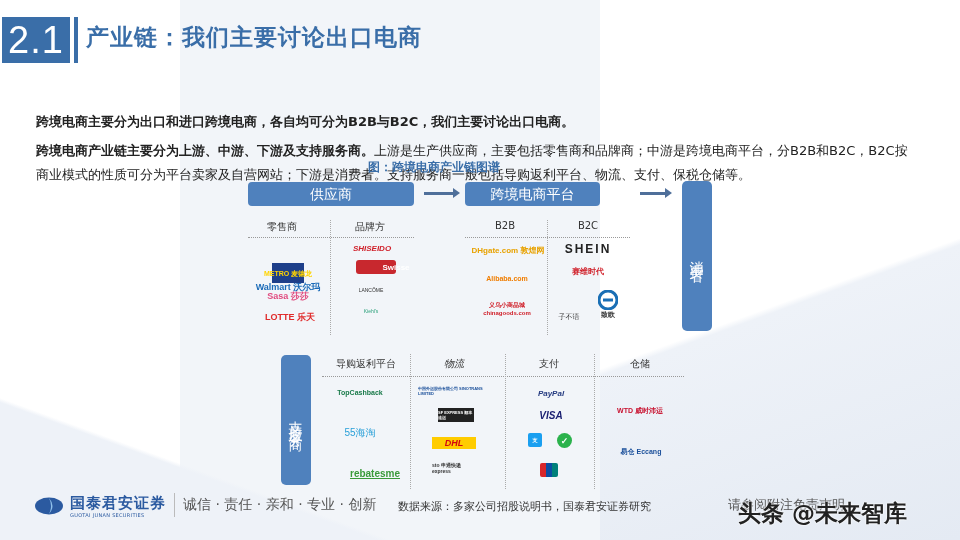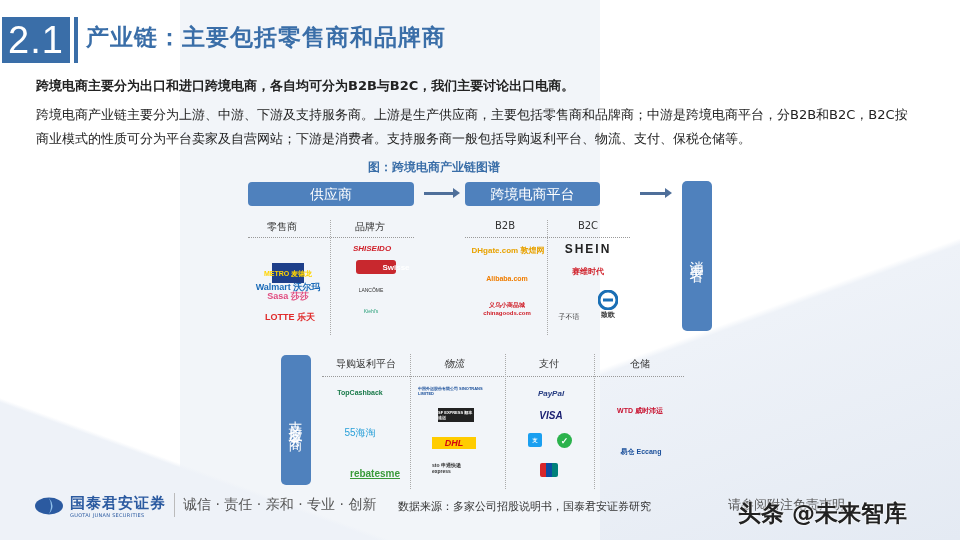--- a/index.html
+++ b/index.html
@@ -29,23 +29,23 @@
     text-align: center; letter-spacing: 1px;
   }
   .title-bar {
     position: absolute; left: 74px; top: 17px; width: 4px; height: 46px; background: #3a6ea8;
   }
   .title-text {
     position: absolute; left: 86px; top: 22px; font-size: 23px; font-weight: bold;
     color: #3a6ea8; letter-spacing: 1px;
   }
   .para {
-    position: absolute; left: 36px; font-size: 13px; color: #222; line-height: 24px; width: 880px;
-  }
-  .para b { font-weight: normal; }
+    position: absolute; left: 36px; font-size: 13px; color: #222; line-height: 24px; width: 880px; margin-top: 36px;
+  }
+  .para b { font-weight: bold; }
   .p1 { top: 74px; font-weight: bold; }
   .p2 { top: 103px; }
   .fig-caption {
     position: absolute; left: 368px; top: 159px; font-size: 12px; font-weight: bold; color: #3a6ea8;
   }
   .hbox {
     position: absolute; height: 24px; background: #4f81bd; color: #fff;
     border-radius: 4px; font-size: 14px; text-align: center; line-height: 24px;
   }
   .vbox {
@@ -89,21 +89,21 @@
 </style>
 </head>
 <body>
 
 <div class="bg-panel-left"></div>
 <div class="bg-panel-right"></div>
 <div class="bg-panel-bottom"></div>
 
 <div class="title-num">2.1</div>
 <div class="title-bar"></div>
-<div class="title-text">产业链：主要包括零售商和品牌商</div>
+<div class="title-text">产业链：我们主要讨论出口电商</div>
 
 <div class="para p1">跨境电商主要分为出口和进口跨境电商，各自均可分为B2B与B2C，我们主要讨论出口电商。</div>
 <div class="para p2">
   <b>跨境电商产业链主要分为上游、中游、下游及支持服务商。</b><span>上游是生产供应商，主要包括零售商和品牌商；中游是跨境电商平台，分B2B和B2C，B2C按商业模式的性质可分为平台卖家及自营网站；下游是消费者。支持服务商一般包括导购返利平台、物流、支付、保税仓储等。</span>
 </div>
 
 <div class="fig-caption">图：跨境电商产业链图谱</div>
 
 <div class="hbox" style="left:248px; top:182px; width:166px;">供应商</div>
 <div class="arrow" style="left:424px; top:192px; width:30px;"></div>

